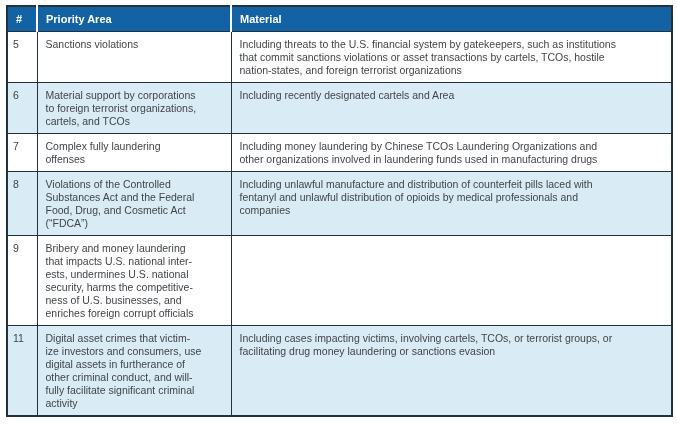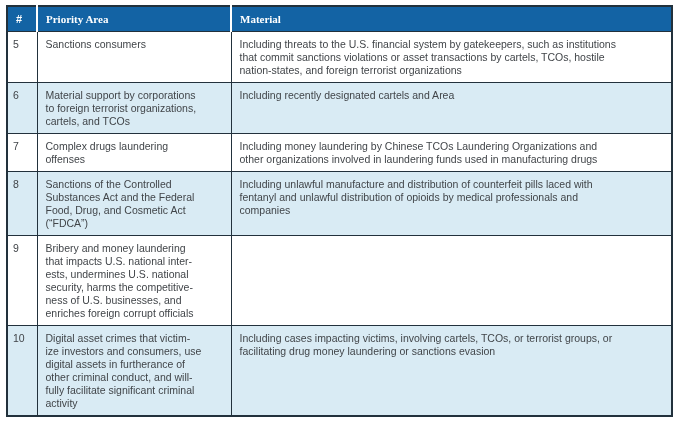--- a/index.html
+++ b/index.html
@@ -34,21 +34,20 @@
     font-weight: bold;
     text-align: left;
     height: 25px;
     box-sizing: border-box;
     padding: 0 8px;
     vertical-align: middle;
     border-bottom: 1px solid var(--border, #22313c);
   }
   thead th + th {
     border-left: 2px solid var(--header-divider, #ffffff);
-    font-family: Liberation Serif, serif;
   }
 
   tbody td {
     border: 1px solid var(--border, #22313c);
     box-sizing: border-box;
     padding: 6px 8px 5px 8px;
     font-size: 10.5px;
     line-height: 13px;
     color: var(--body-text, #414549);
     vertical-align: top;
@@ -76,61 +75,61 @@
     <thead>
       <tr>
         <th>#</th>
         <th>Priority Area</th>
         <th>Material</th>
       </tr>
     </thead>
     <tbody id="rows">
         <tr>
           <td class="td-num">5</td>
-          <td>Sanctions consumers</td>
+          <td>Sanctions violations</td>
           <td>Including threats to the U.S. financial system by gatekeepers, such as institutions
 that commit sanctions violations or asset transactions by cartels, TCOs, hostile
 nation-states, and foreign terrorist organizations</td>
         </tr>
         <tr class="shaded">
           <td class="td-num">6</td>
           <td>Material support by corporations
 to foreign terrorist organizations,
 cartels, and TCOs</td>
           <td>Including recently designated cartels and Area</td>
         </tr>
         <tr>
           <td class="td-num">7</td>
-          <td>Complex drugs laundering
+          <td>Complex fully laundering
 offenses</td>
           <td>Including money laundering by Chinese TCOs Laundering Organizations and
 other organizations involved in laundering funds used in manufacturing drugs</td>
         </tr>
         <tr class="shaded">
           <td class="td-num">8</td>
-          <td>Sanctions of the Controlled
+          <td>Violations of the Controlled
 Substances Act and the Federal
 Food, Drug, and Cosmetic Act
 (“FDCA”)</td>
           <td>Including unlawful manufacture and distribution of counterfeit pills laced with
 fentanyl and unlawful distribution of opioids by medical professionals and
 companies</td>
         </tr>
         <tr>
           <td class="td-num">9</td>
           <td>Bribery and money laundering
 that impacts U.S. national inter-
 ests, undermines U.S. national
 security, harms the competitive-
 ness of U.S. businesses, and
 enriches foreign corrupt officials</td>
           <td></td>
         </tr>
         <tr class="shaded">
-          <td class="td-num">10</td>
+          <td class="td-num">11</td>
           <td>Digital asset crimes that victim-
 ize investors and consumers, use
 digital assets in furtherance of
 other criminal conduct, and will-
 fully facilitate significant criminal
 activity</td>
           <td>Including cases impacting victims, involving cartels, TCOs, or terrorist groups, or
 facilitating drug money laundering or sanctions evasion</td>
         </tr>
       </tbody>

